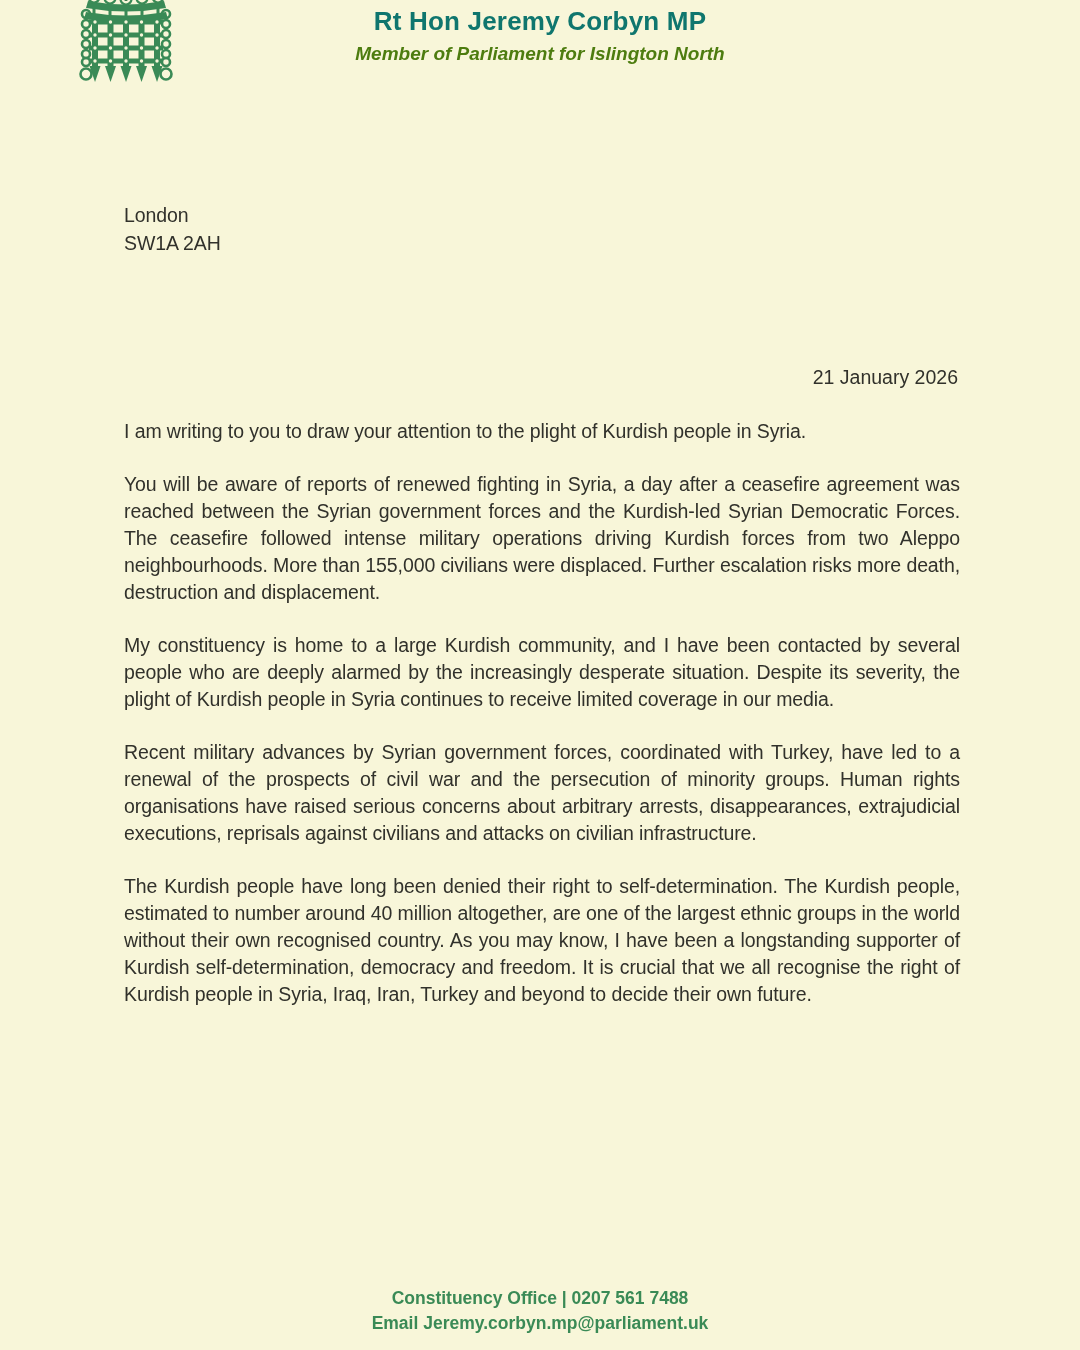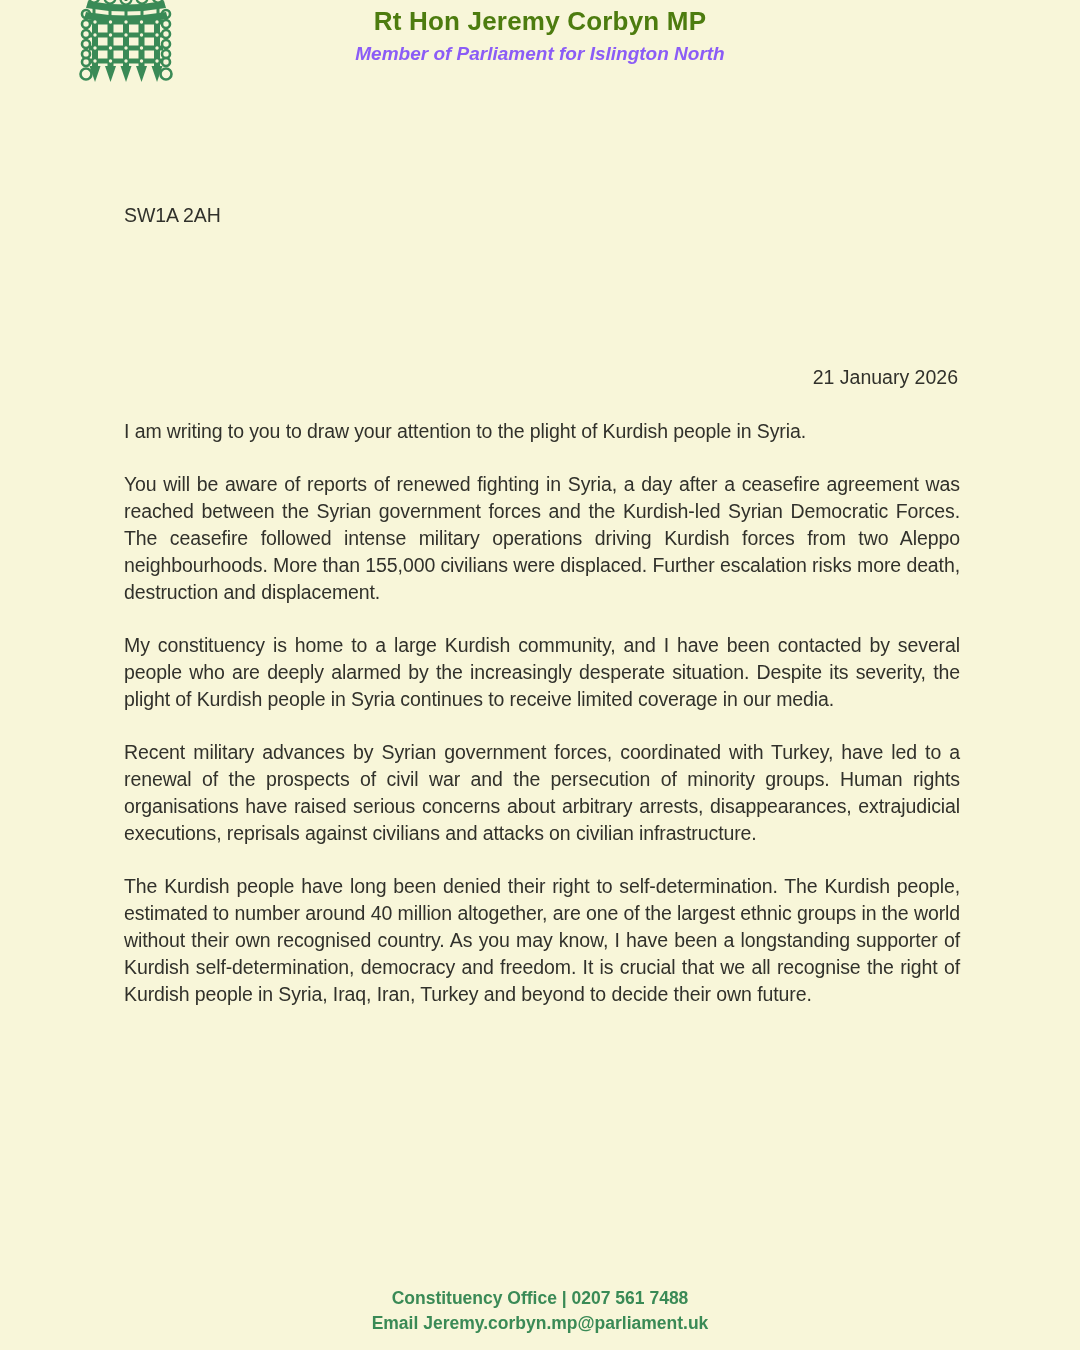--- a/index.html
+++ b/index.html
@@ -27,30 +27,30 @@
   .header-text {
     position: absolute;
     left: 0;
     right: 0;
     top: 6px;
     text-align: center;
   }
   .sender-name {
     font-size: 26px;
     font-weight: bold;
-    color: #4d7c0f;
+    color: #0f766e;
     line-height: 30px;
     letter-spacing: 0.2px;
   }
   .sender-role {
     margin-top: 7px;
     font-size: 19px;
     font-weight: bold;
     font-style: italic;
-    color: #8b5cf6;
+    color: #4d7c0f;
   }
   
   .recipient {
     position: absolute;
     left: 124px;
     top: 202px;
     font-size: 19.5px;
     line-height: 27.5px;
     letter-spacing: -0.1px;
   }
@@ -182,20 +182,21 @@
       <circle cx="88" cy="82" r="5.5"></circle>
     </g>
   </svg>
 
   <div class="header-text">
     <div class="sender-name">Rt Hon Jeremy Corbyn MP</div>
     <div class="sender-role">Member of Parliament for Islington North</div>
   </div>
 
   <div class="recipient">
+    <div>London</div>
     <div>SW1A 2AH</div>
   </div>
 
   <div class="letter-date">21 January 2026</div>
 
   <div class="body-text">
     <p>I am writing to you to draw your attention to the plight of Kurdish people in Syria.</p>
     <p>You will be aware of reports of renewed fighting in Syria, a day after a ceasefire agreement was reached between the Syrian government forces and the Kurdish-led Syrian Democratic Forces. The ceasefire followed intense military operations driving Kurdish forces from two Aleppo neighbourhoods. More than 155,000 civilians were displaced. Further escalation risks more death, destruction and displacement.</p>
     <p>My constituency is home to a large Kurdish community, and I have been contacted by several people who are deeply alarmed by the increasingly desperate situation. Despite its severity, the plight of Kurdish people in Syria continues to receive limited coverage in our media.</p>
     <p>Recent military advances by Syrian government forces, coordinated with Turkey, have led to a renewal of the prospects of civil war and the persecution of minority groups. Human rights organisations have raised serious concerns about arbitrary arrests, disappearances, extrajudicial executions, reprisals against civilians and attacks on civilian infrastructure.</p>

